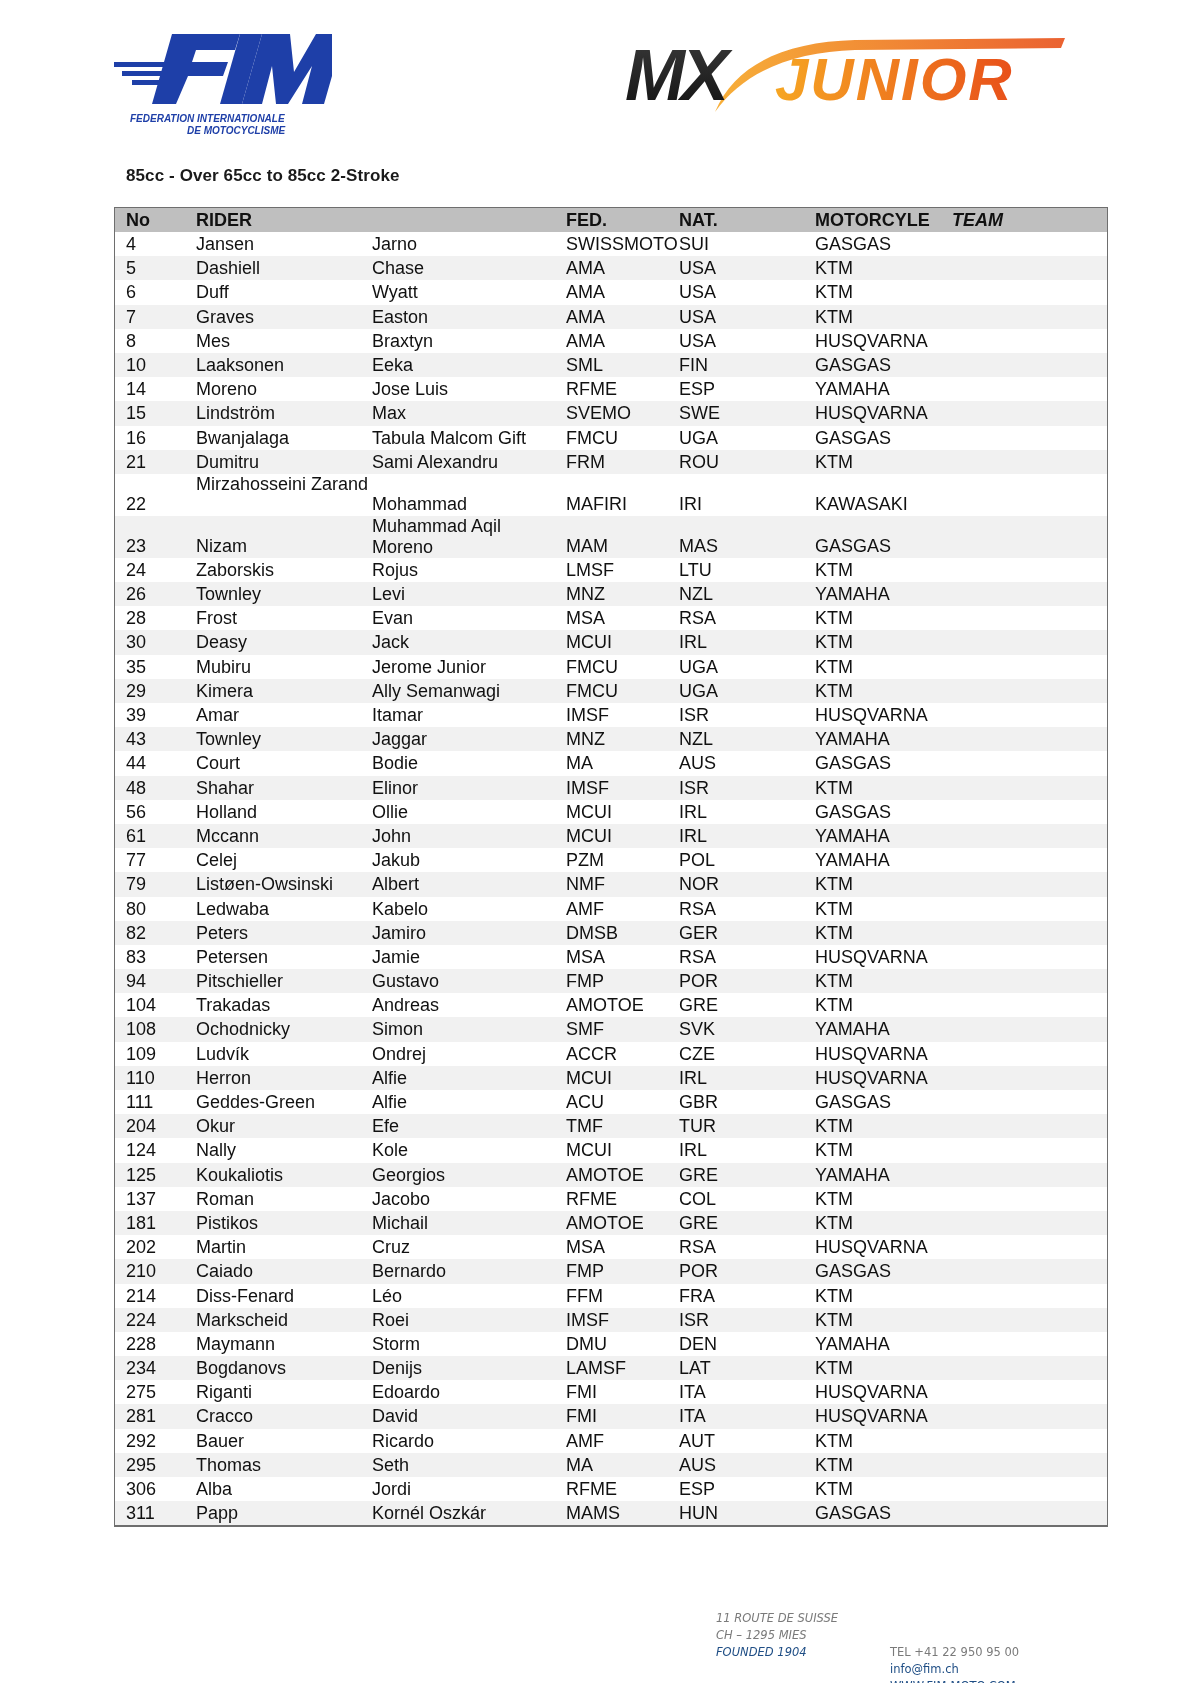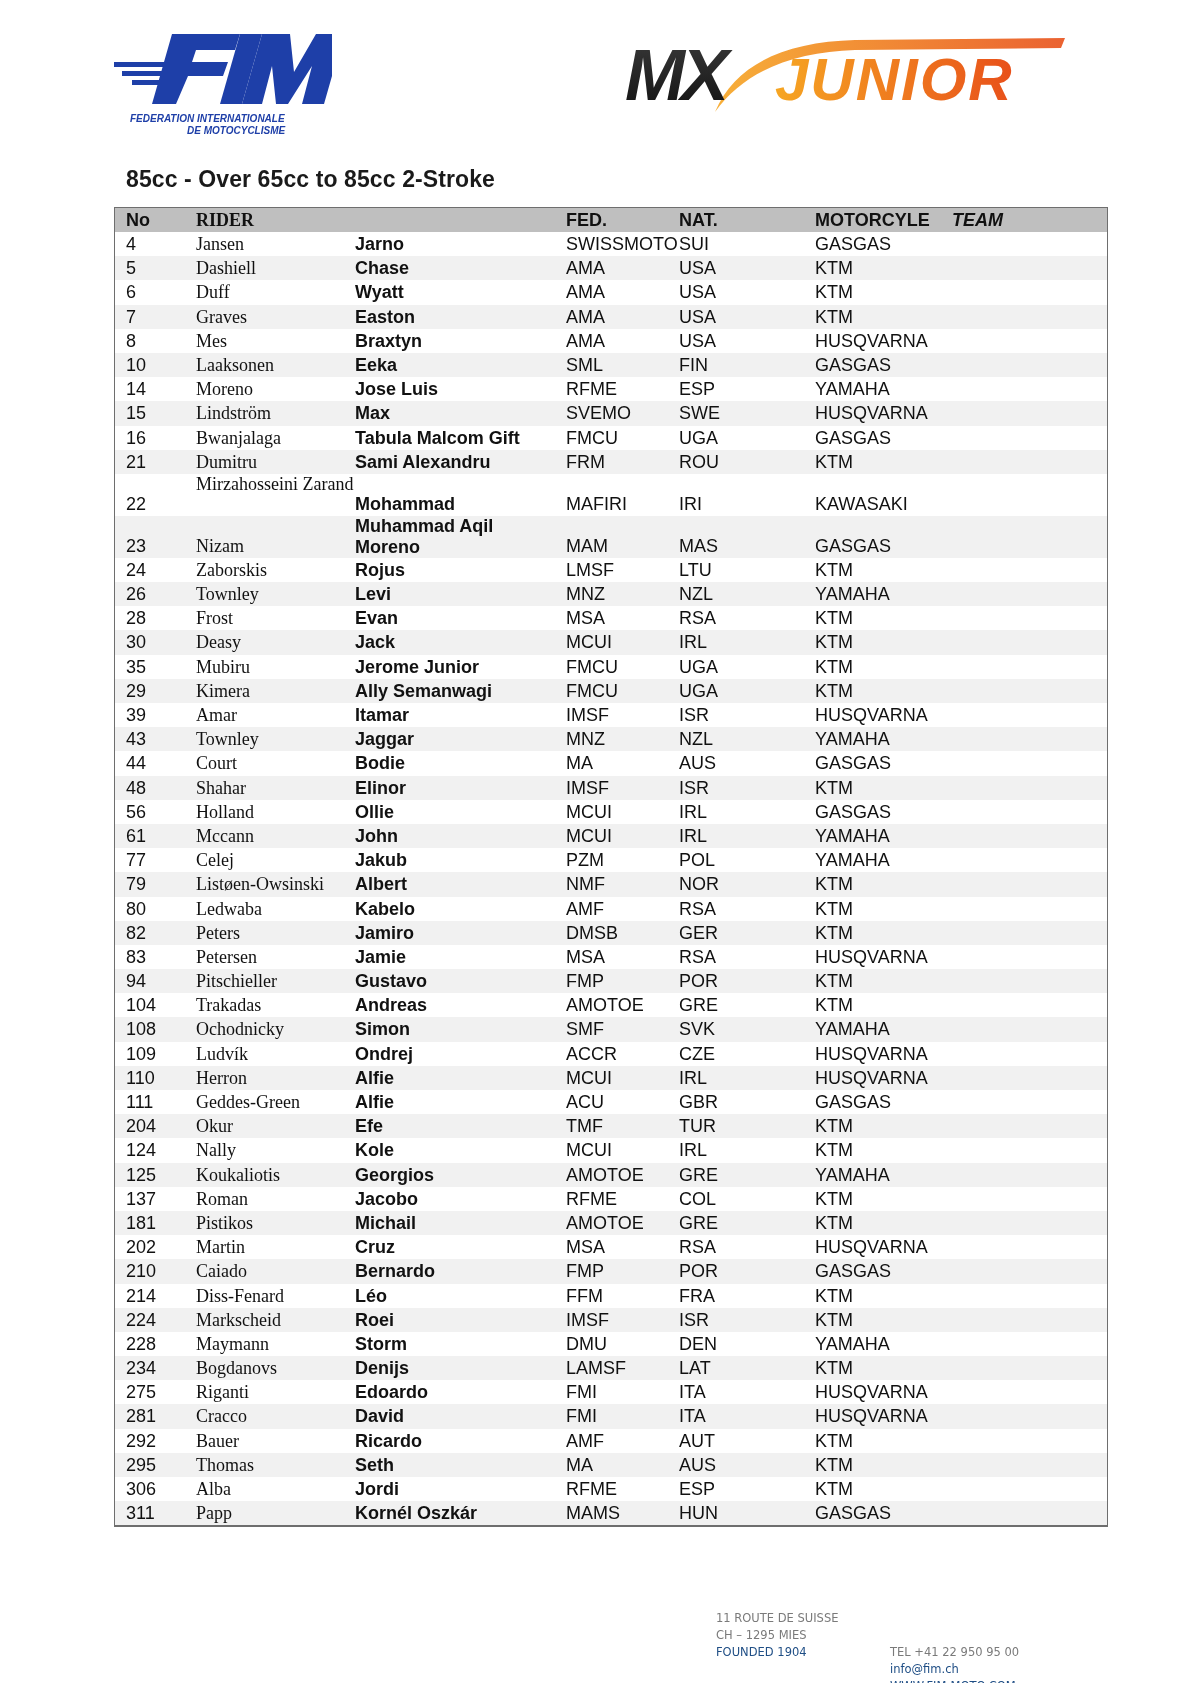--- a/index.html
+++ b/index.html
@@ -1,36 +1,36 @@
 <!DOCTYPE html>
 <html><head>
 <meta charset="utf-8">
 <style>
   html, body { margin:0; padding:0; background:#ffffff; }
   body { width:1190px; height:1683px; position:relative; font-family:"Liberation Sans", sans-serif; color:#111; overflow:hidden; }
   .fim-logo { position:absolute; left:112px; top:32px; width:220px; height:110px; }
   .mx-logo { position:absolute; left:625px; top:34px; width:445px; height:80px; }
-  .title { position:absolute; left:126px; top:166px; font-size:23px; font-weight:bold; color:#1a1a1a; letter-spacing:0.1px; }
+  .title { position:absolute; left:126px; top:166px; font-size:17px; font-weight:bold; color:#1a1a1a; letter-spacing:0.1px; }
   .table { position:absolute; left:114px; top:207px; width:992px; border:1.5px solid #6e6e6e; border-bottom-width:2px; }
   .row { position:relative; height:24.2px; font-size:18px; line-height:24.2px; white-space:nowrap; }
   .row.hdr { background:#bfbfbf; font-weight:bold; height:24px; line-height:25px;padding-left:28px; }
   .row.alt { background:#f1f1f1; }
   .row.tall { height:42px; }
   .row .c { position:absolute; top:0; }
   .row.tall .c { top:18px; }
   .row.tall .c.wrap { top:0; line-height:21px; white-space:normal; }
   .c-no { left:11px; }
-  .c-last { left:81px; width:175px;font-family:Liberation Serif, serif; }
-  .c-first { left:240px; width:175px;font-weight:bold; }
+  .c-last { left:81px; width:175px; }
+  .c-first { left:257px; width:175px; }
   .c-fed { left:451px; }
   .c-nat { left:564px; }
   .c-moto { left:700px; }
   .c-team { left:837px;font-style:italic; }
   .footer { position:absolute; top:1610px; font-family:"DejaVu Sans", sans-serif; font-size:11.5px; line-height:17px; }
-  .footer.left { left:716px; color:#7a7a7a; }
+  .footer.left { left:716px; color:#7a7a7a;font-style:italic; }
   .footer.right { left:890px; color:#7a7a7a;margin-top:34px; }
   .footer .blue { color:#1f4e85; }
 </style>
 </head>
 <body>
 
 <svg class="fim-logo" viewBox="0 0 220 110">
   <g fill="#1e3fa8">
     <rect x="2" y="30" width="70" height="5"></rect>
     <rect x="10" y="39" width="62" height="5"></rect>

